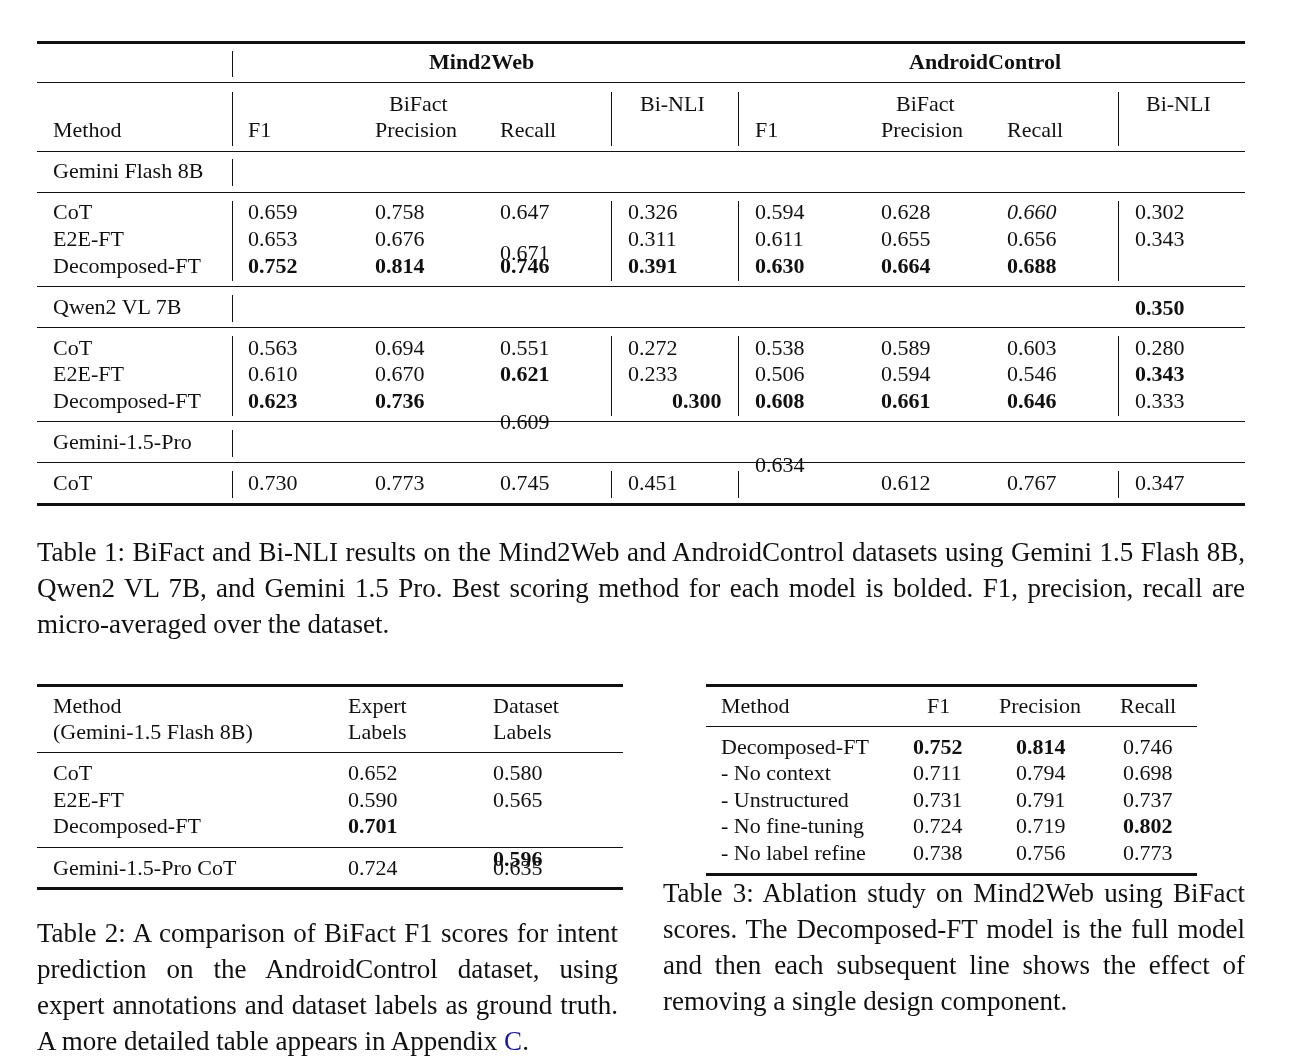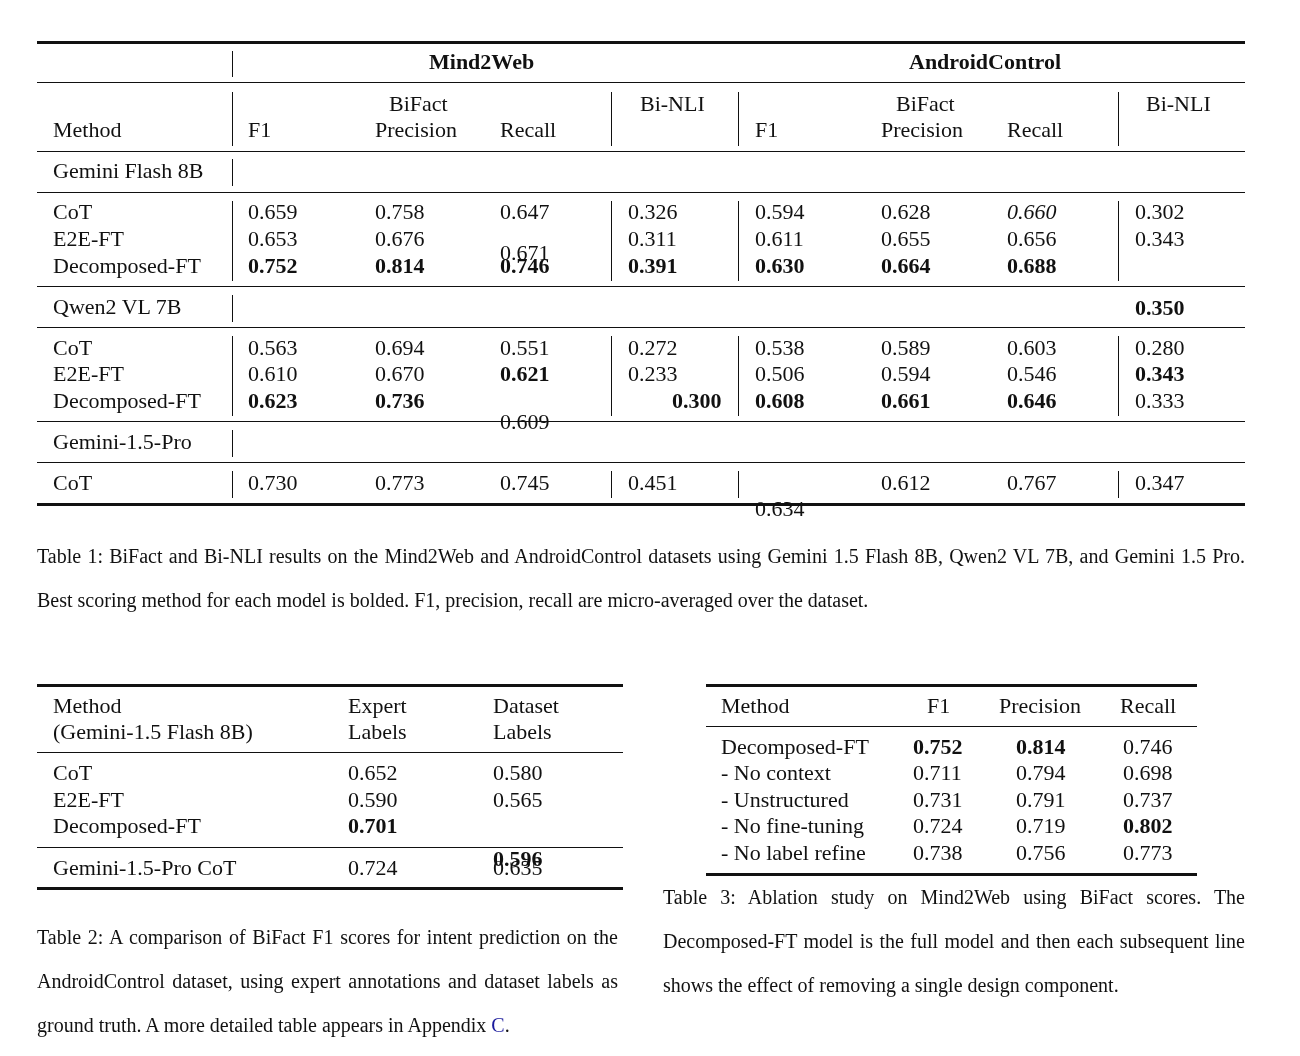--- a/index.html
+++ b/index.html
@@ -5,21 +5,21 @@
   html, body { margin: 0; padding: 0; background: #ffffff; }
   body { width: 1300px; height: 1056px; position: relative; overflow: hidden;
          font-family: "Liberation Serif", "DejaVu Serif", serif; color: #111; }
   .abs { position: absolute; white-space: nowrap; }
   .t { font-size: 22px; line-height: 26px; }
   .b { font-weight: bold; }
   .hline { position: absolute; background: #111; }
   .thick { height: 2.5px; }
   .thin { height: 1.3px; }
   .vline { position: absolute; width: 1.3px; background: #111; }
-  .cap { font-size: 20px; line-height: 44px; text-align: justify; position: absolute; }
+  .cap { font-size: 27px; line-height: 36px; text-align: justify; position: absolute; }
   .link { color: #1a1a9c; }
 </style>
 </head>
 <body>
 
 <div>
 
   <div class="hline thick" style="left:37px;top:41px;width:1208px;"></div>
   <div class="hline thin" style="left:37px;top:82px;width:1208px;"></div>
   <div class="hline thin" style="left:37px;top:151px;width:1208px;"></div>
@@ -136,21 +136,21 @@
     <div class="abs t" style="left:1135px;top:388px;">0.333</div>
   </div>
 
   <div class="abs t" style="left:53px;top:429px;">Gemini-1.5-Pro</div>
   <div>
     <div class="abs t" style="left:53px;top:470px;">CoT</div>
     <div class="abs t" style="left:248px;top:470px;">0.730</div>
     <div class="abs t" style="left:375px;top:470px;">0.773</div>
     <div class="abs t" style="left:500px;top:470px;">0.745</div>
     <div class="abs t" style="left:628px;top:470px;">0.451</div>
-    <div class="abs t" style="left:755px;top:496px;">0.634</div>
+    <div class="abs t" style="left:755px;top:452px;">0.634</div>
     <div class="abs t" style="left:881px;top:470px;">0.612</div>
     <div class="abs t" style="left:1007px;top:470px;">0.767</div>
     <div class="abs t" style="left:1135px;top:470px;">0.347</div>
   </div>
 
   <p class="cap" style="left:37px;top:534px;width:1208px;margin:0;">Table 1: BiFact and Bi-NLI results on the Mind2Web and AndroidControl datasets using Gemini 1.5 Flash 8B, Qwen2 VL 7B, and Gemini 1.5 Pro. Best scoring method for each model is bolded. F1, precision, recall are micro-averaged over the dataset.</p>
 </div>
 
 <div>
   <div class="hline thick" style="left:37px;top:684px;width:586px;"></div>

